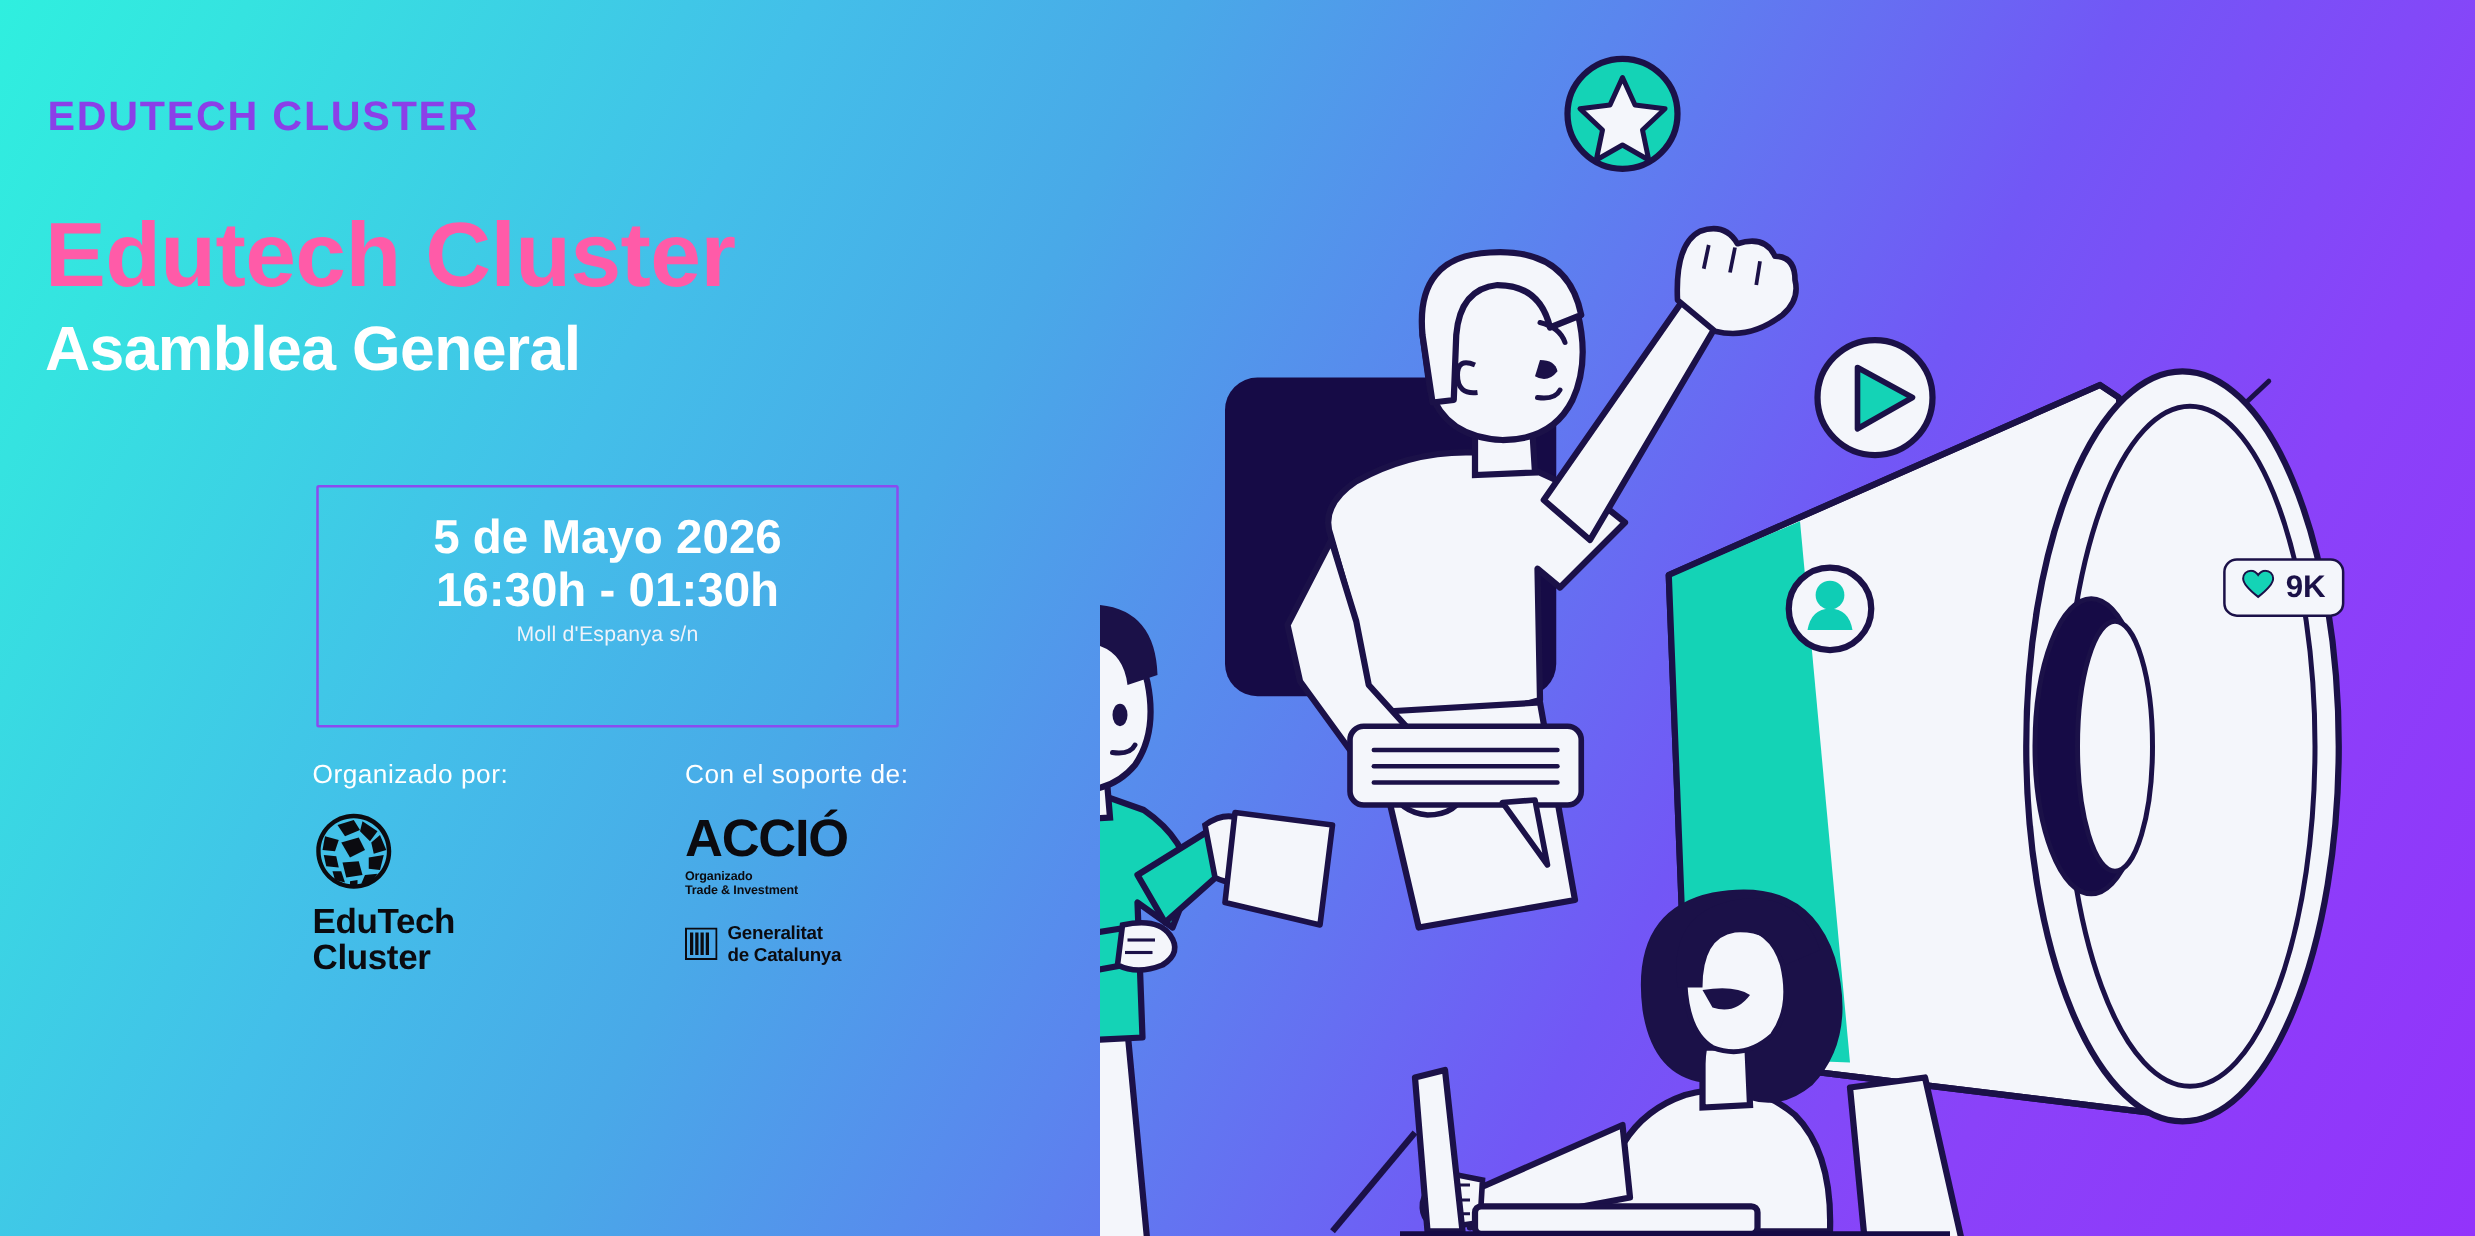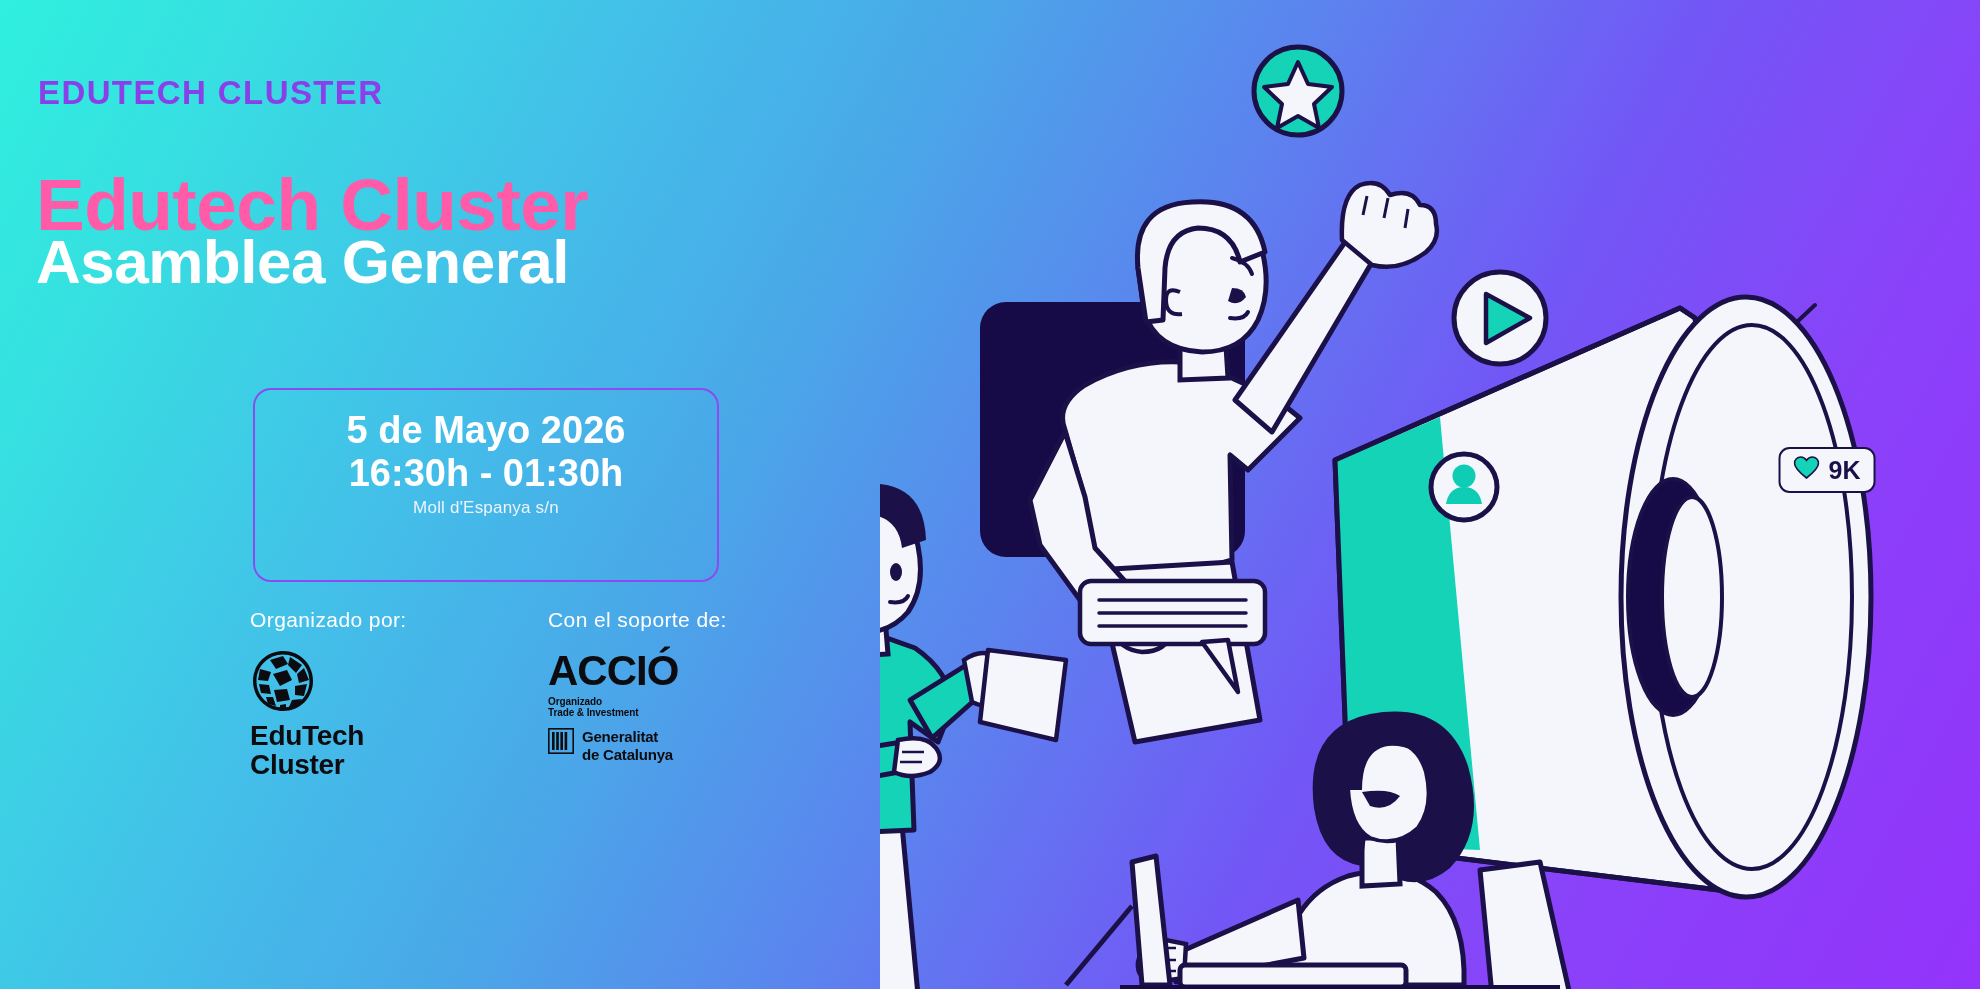--- a/index.html
+++ b/index.html
@@ -44,35 +44,35 @@
     position: absolute;
     left: 36px; top: 163px;
     font-size: 73px;
     font-weight: bold;
     color: #FF5BA8;
     letter-spacing: -0.5px;
     white-space: nowrap;
   }
   .headline-white {
     position: absolute;
-    left: 36px; top: 226px;
-    font-size: 62px;
+    left: 36px; top: 250px;
+    font-size: 50px;
     font-weight: bold;
     color: #FFFFFF;
     letter-spacing: -0.5px;
     white-space: nowrap;
   }
 
   
   .date-box {
     position: absolute;
     left: 253px; top: 388px;
     width: 466px; height: 194px;
     border: 2px solid #8B4BF0;
-    border-radius: 18px;
+    border-radius: 2px;
     box-sizing: border-box;
     display: flex;
     flex-direction: column;
     align-items: center;
     justify-content: flex-start;
     padding-top: 20px;
   }
   .date-line {
     font-size: 38px;
     font-weight: bold;
@@ -142,23 +142,23 @@
   .accio-sub {
     font-size: 10px;
     font-weight: bold;
     color: #0B0B10;
     line-height: 1.12;
     margin-top: 4px;
     letter-spacing: -0.1px;
   }
   .gen-row {
     display: flex;
-    align-items: flex-start;
+    align-items: flex-end;
     gap: 8px;
-    margin-top: 10px;
+    margin-top: 20px;
   }
   .gen-word {
     font-size: 15px;
     font-weight: bold;
     color: #0B0B10;
     line-height: 1.15;
     letter-spacing: -0.2px;
   }
 
   

